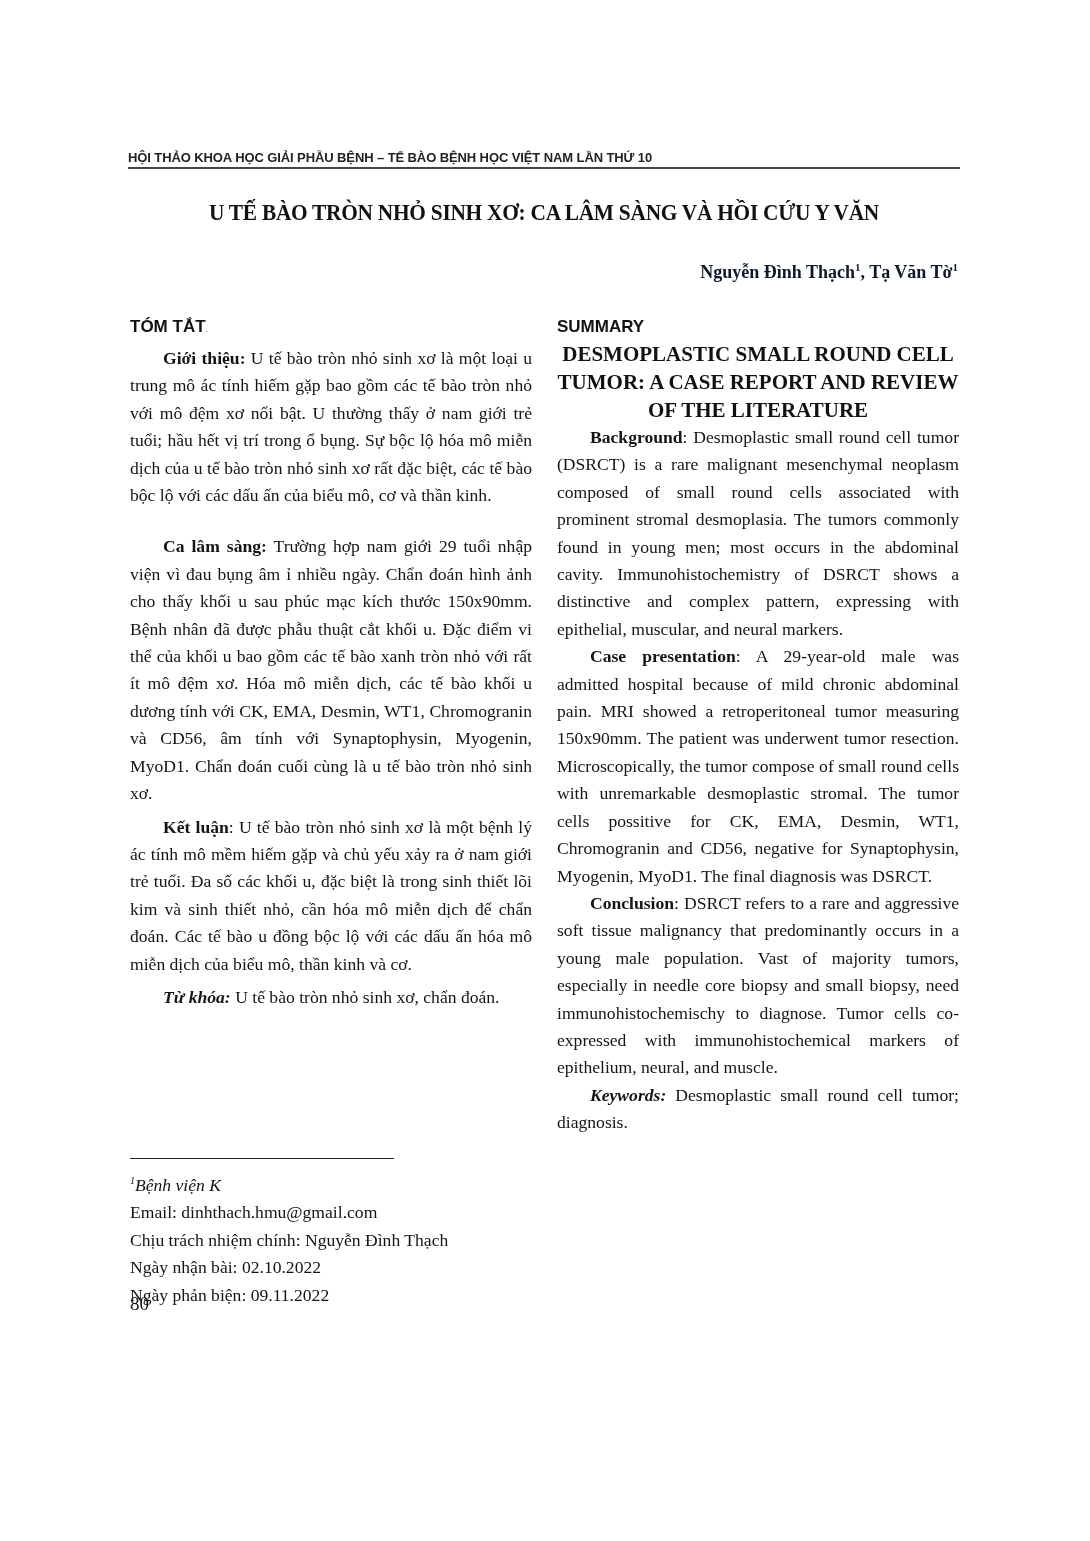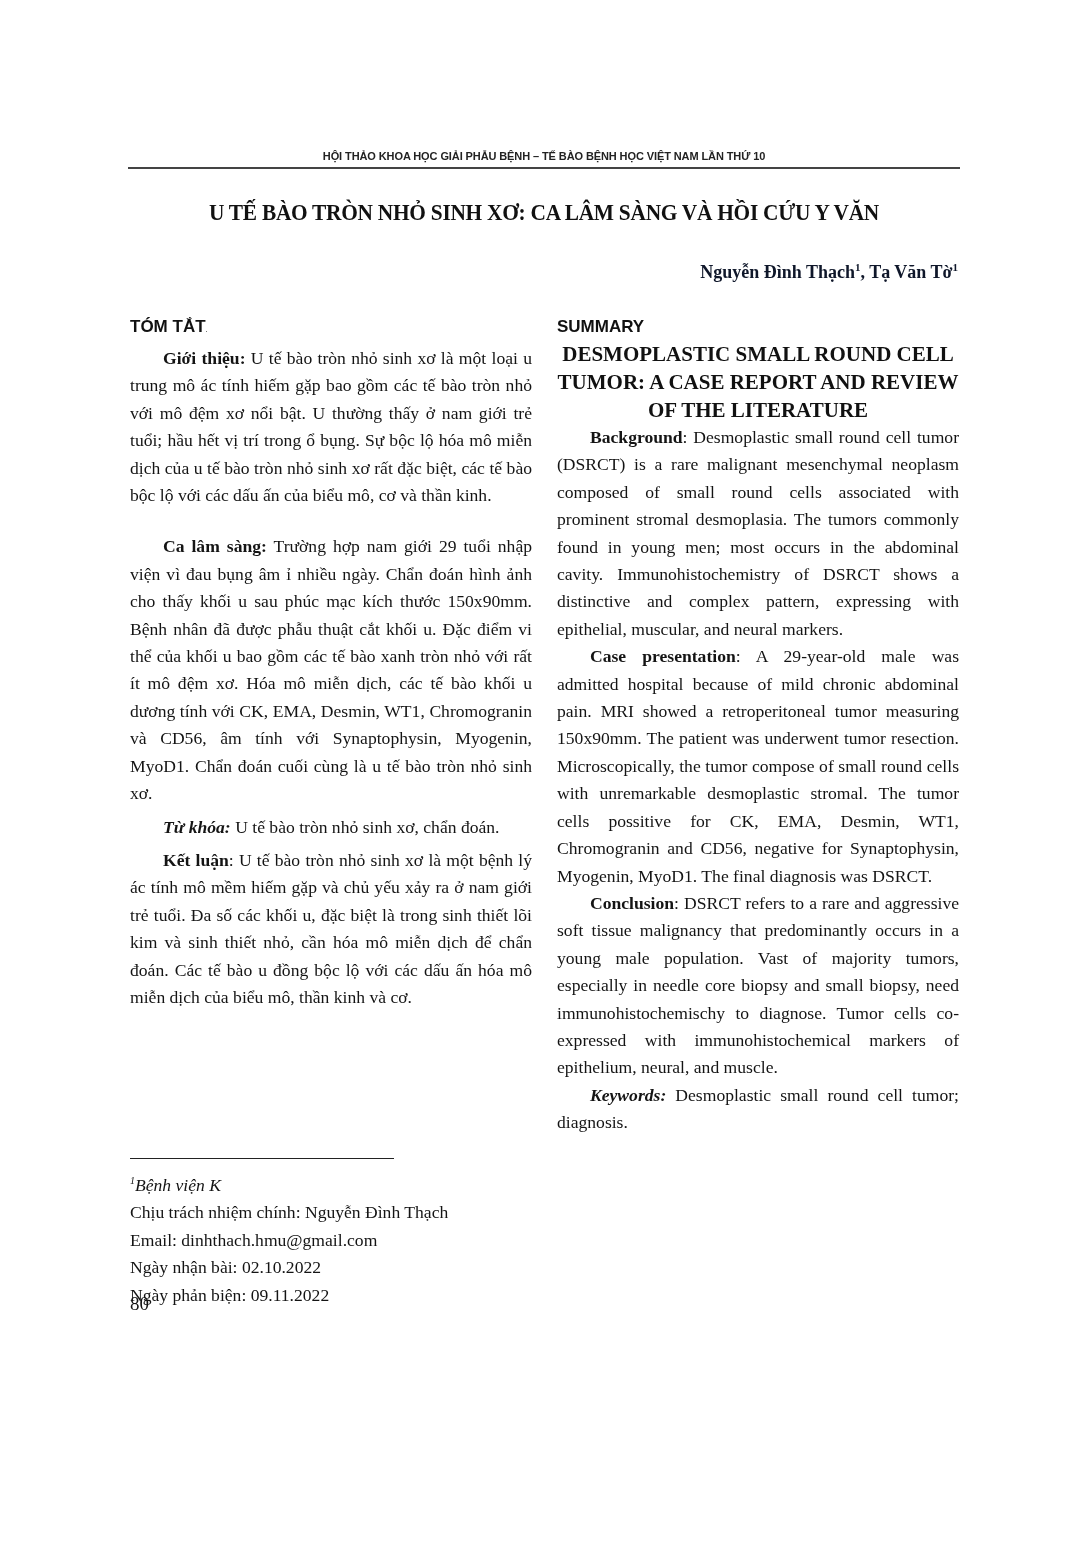--- a/index.html
+++ b/index.html
@@ -1,22 +1,22 @@
 <!DOCTYPE html>
 <html><head>
   <meta charset="utf-8">
   <style>
     html, body { margin: 0; padding: 0; background: #ffffff; }
     body { width: 1090px; height: 1541px; position: relative; overflow: hidden; color: #111; }
     .page { position: absolute; left: 0; top: 0; width: 1090px; height: 1541px; }
 
     .running-header {
       position: absolute; left: 128px; top: 150px; width: 832px;
-      text-align: center; font-family: "Liberation Sans", sans-serif;
-      font-size: 11px; font-weight: bold; letter-spacing: -0.1px; color: #222;
+      text-align: left; font-family: "Liberation Sans", sans-serif;
+      font-size: 13px; font-weight: bold; letter-spacing: -0.1px; color: #222;
     }
     .header-rule {
       position: absolute; left: 128px; top: 167px; width: 832px; height: 0;
       border-top: 2px solid #444;
     }
     .main-title {
       position: absolute; left: 128px; top: 200px; width: 832px; text-align: center;
       font-family: "Liberation Serif", serif; font-weight: bold; font-size: 23px;
       letter-spacing: -0.3px; transform: scaleX(0.93); transform-origin: center; color: #111;
     }
@@ -80,24 +80,24 @@
       <span>TÓM TẮT</span><span class="dot">.</span>
     </div>
 
     <p class="para" style="margin-top:2px;">
       <b>Giới thiệu:</b><span> U tế bào tròn nhỏ sinh xơ là một loại u trung mô ác tính hiếm gặp bao gồm các tế bào tròn nhỏ với mô đệm xơ nổi bật. U thường thấy ở nam giới trẻ tuổi; hầu hết vị trí trong ổ bụng. Sự bộc lộ hóa mô miễn dịch của u tế bào tròn nhỏ sinh xơ rất đặc biệt, các tế bào bộc lộ với các dấu ấn của biểu mô, cơ và thần kinh.</span>
     </p>
     <p class="para" style="margin-top:24px;">
       <b>Ca lâm sàng:</b><span> Trường hợp nam giới 29 tuổi nhập viện vì đau bụng âm ỉ nhiều ngày. Chẩn đoán hình ảnh cho thấy khối u sau phúc mạc kích thước 150x90mm. Bệnh nhân đã được phẫu thuật cắt khối u. Đặc điểm vi thể của khối u bao gồm các tế bào xanh tròn nhỏ với rất ít mô đệm xơ. Hóa mô miễn dịch, các tế bào khối u dương tính với CK, EMA, Desmin, WT1, Chromogranin và CD56, âm tính với Synaptophysin, Myogenin, MyoD1. Chẩn đoán cuối cùng là u tế bào tròn nhỏ sinh xơ.</span>
     </p>
     <p class="para" style="margin-top:6px;">
-      <span class="kw">Từ khóa:</span><span> U tế bào tròn nhỏ sinh xơ, chẩn đoán.</span>
+      <b>Kết luận</b><span>: U tế bào tròn nhỏ sinh xơ là một bệnh lý ác tính mô mềm hiếm gặp và chủ yếu xảy ra ở nam giới trẻ tuổi. Đa số các khối u, đặc biệt là trong sinh thiết lõi kim và sinh thiết nhỏ, cần hóa mô miễn dịch để chẩn đoán. Các tế bào u đồng bộc lộ với các dấu ấn hóa mô miễn dịch của biểu mô, thần kinh và cơ.</span>
     </p>
     <p class="para" style="margin-top:6px;">
-      <b>Kết luận</b><span>: U tế bào tròn nhỏ sinh xơ là một bệnh lý ác tính mô mềm hiếm gặp và chủ yếu xảy ra ở nam giới trẻ tuổi. Đa số các khối u, đặc biệt là trong sinh thiết lõi kim và sinh thiết nhỏ, cần hóa mô miễn dịch để chẩn đoán. Các tế bào u đồng bộc lộ với các dấu ấn hóa mô miễn dịch của biểu mô, thần kinh và cơ.</span>
+      <span class="kw">Từ khóa:</span><span> U tế bào tròn nhỏ sinh xơ, chẩn đoán.</span>
     </p>
   </div>
 
   <div class="col col-right">
     <div class="section-heading">SUMMARY</div>
     <div class="en-title">DESMOPLASTIC SMALL ROUND CELL TUMOR: A CASE REPORT AND REVIEW OF THE LITERATURE</div>
 
     <p class="para">
       <b>Background</b><span>: Desmoplastic small round cell tumor (DSRCT) is a rare malignant mesenchymal neoplasm composed of small round cells associated with prominent stromal desmoplasia. The tumors commonly found in young men; most occurs in the abdominal cavity. Immunohistochemistry of DSRCT shows a distinctive and complex pattern, expressing with epithelial, muscular, and neural markers.</span>
     </p>
@@ -108,20 +108,20 @@
       <b>Conclusion</b><span>: DSRCT refers to a rare and aggressive soft tissue malignancy that predominantly occurs in a young male population. Vast of majority tumors, especially in needle core biopsy and small biopsy, need immunohistochemischy to diagnose. Tumor cells co-expressed with immunohistochemical markers of epithelium, neural, and muscle.</span>
     </p>
     <p class="para">
       <span class="kw">Keywords:</span><span> Desmoplastic small round cell tumor; diagnosis.</span>
     </p>
   </div>
 
   <div class="footnote-rule"></div>
   <div class="footnotes">
     <div class="aff"><sup>1</sup><span>Bệnh viện K</span></div>
+    <div>Email: dinhthach.hmu@gmail.com</div>
     <div>Chịu trách nhiệm chính: Nguyễn Đình Thạch</div>
-    <div>Email: dinhthach.hmu@gmail.com</div>
     <div>Ngày nhận bài: 02.10.2022</div>
     <div>Ngày phản biện: 09.11.2022</div>
   </div>
 
   <div class="page-number">80</div>
 </div>
 
 </body></html>

